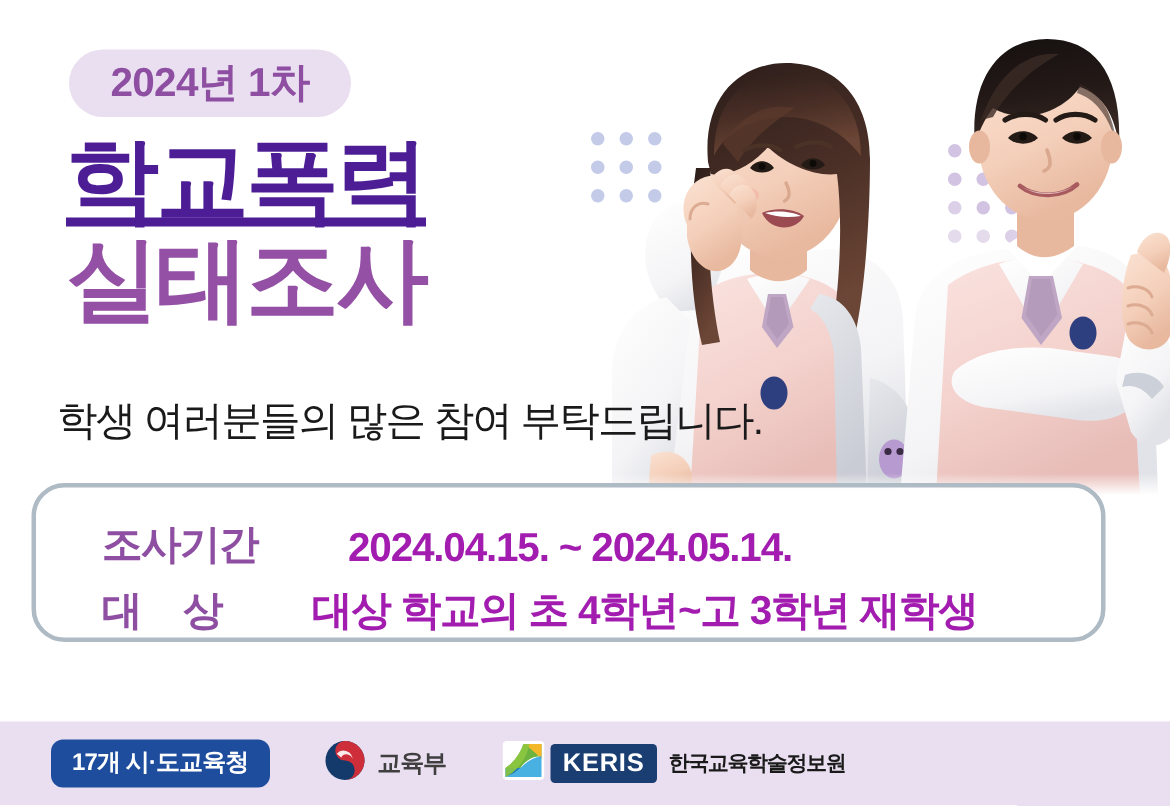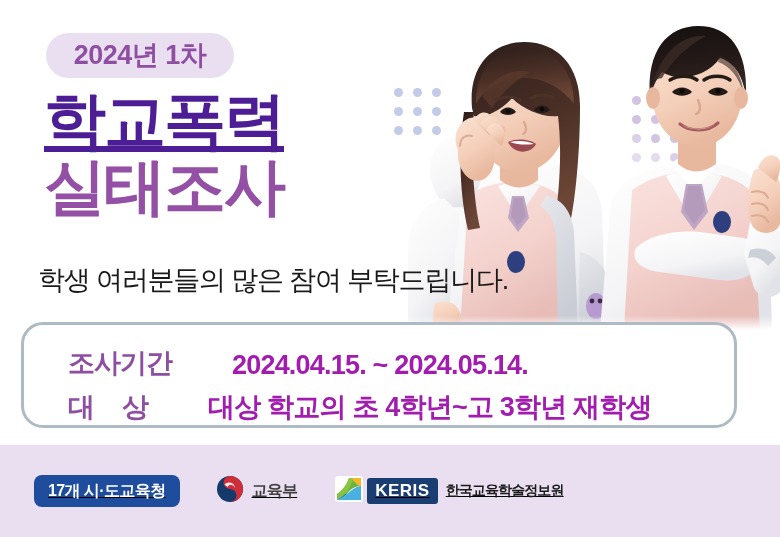--- a/index.html
+++ b/index.html
@@ -133,26 +133,25 @@
     font-size:27px;
     font-weight:bold;
     letter-spacing:-0.8px;
     white-space:nowrap;
   }
 
   
   #footer {
     position:absolute;
     left:0; bottom:0;
-    width:780px; height:92px;
+    width:780px; height:56px;
     background:#eadff0;
     display:flex;
     align-items:center;
     z-index:7;
-    text-decoration:underline;
   }
   .logo-group { display:flex; align-items:center; }
 
   #logo-sido {
     margin-left:34px;
     background:#1f4d9e;
     border-radius:8px;
     padding:6px 14px;
   }
   #logo-sido-text {

